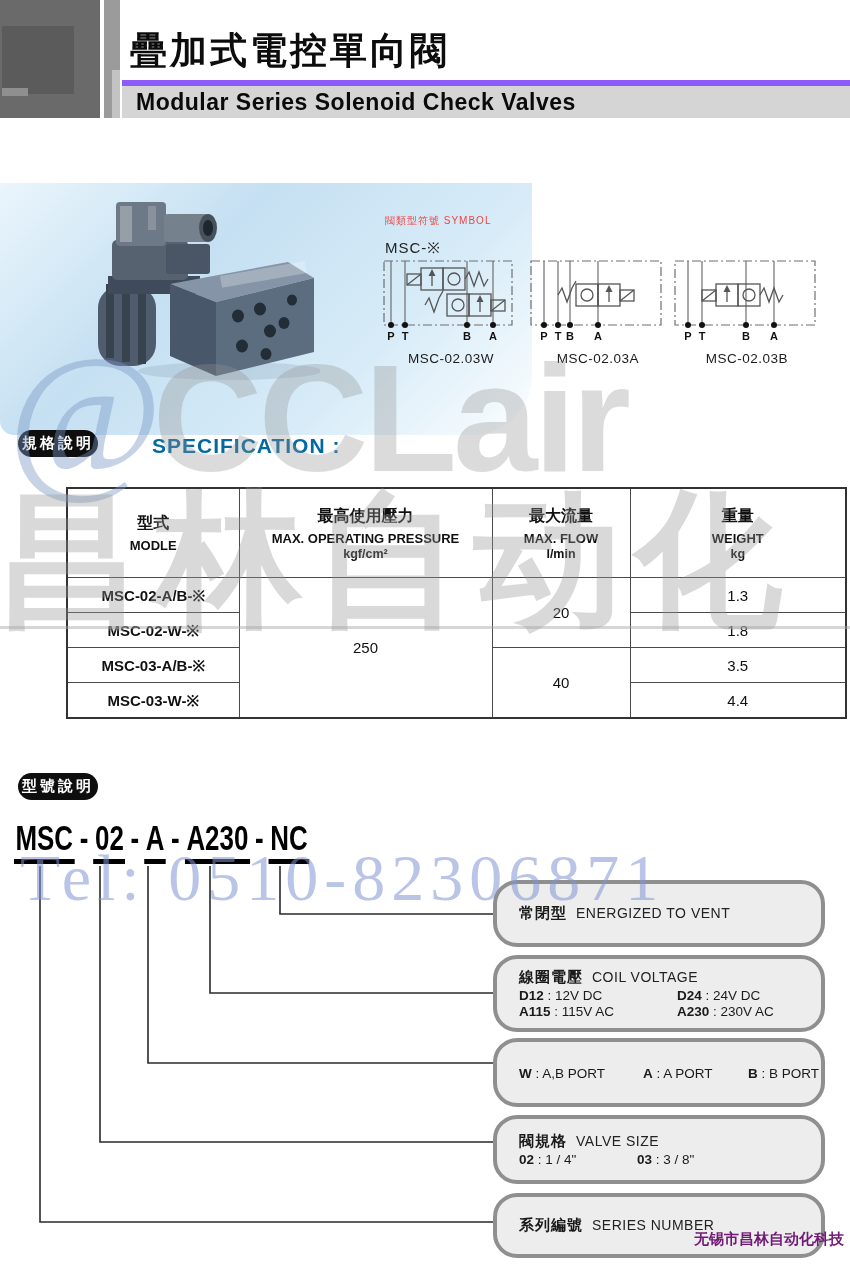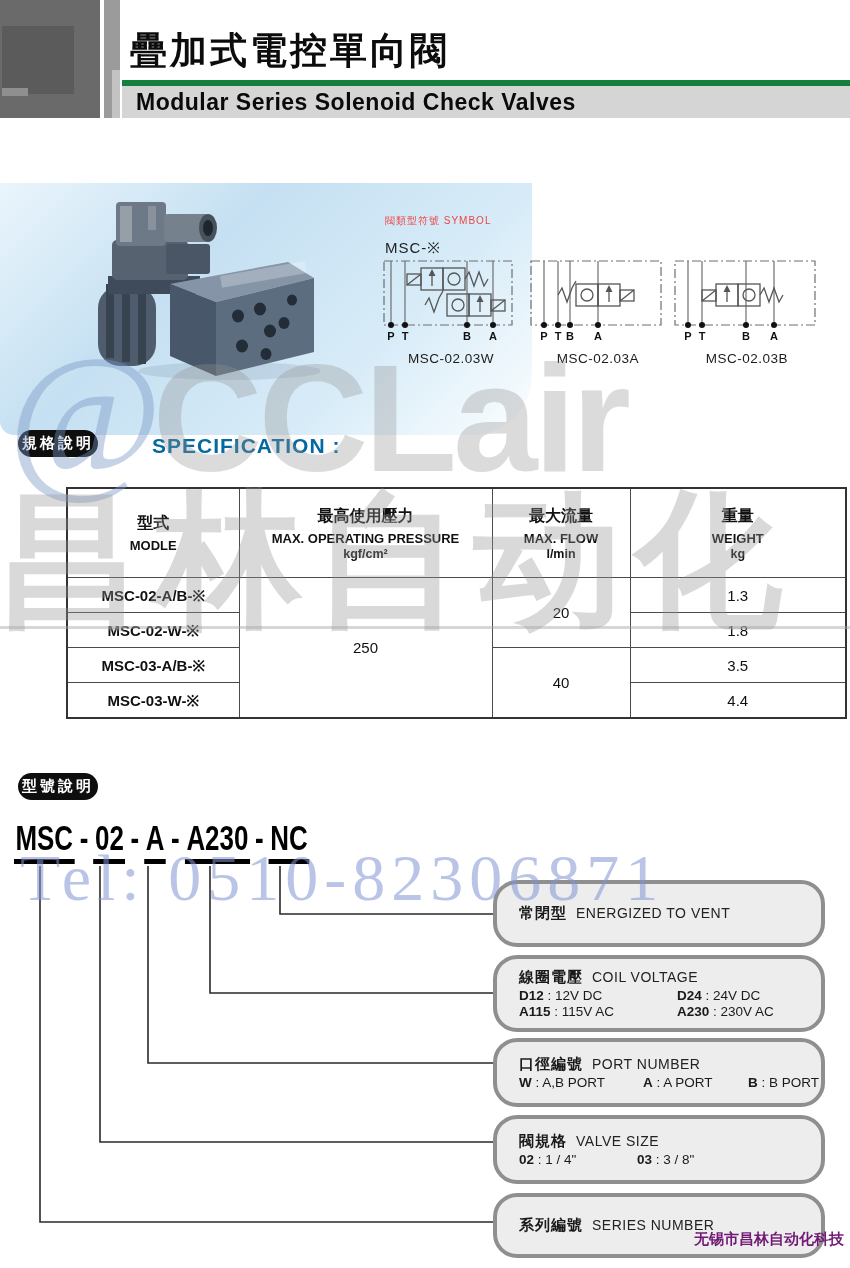--- a/index.html
+++ b/index.html
@@ -7,21 +7,21 @@
         font-family:"Liberation Sans",sans-serif;color:#111;}
   .abs{position:absolute;}
 
   
   .photo-block{left:0;top:0;width:100px;height:118px;background:#6a6a6a;}
   .photo-block-inner{left:2px;top:26px;width:72px;height:68px;background:#5b5b5b;}
   .photo-block-glint{left:2px;top:88px;width:26px;height:8px;background:#8f8f8f;}
   .vbar{left:104px;top:0;width:16px;height:118px;background:#9b9b9b;}
   .vbar-light{left:112px;top:70px;width:8px;height:48px;background:#c3c3c3;}
   .title-zh{left:130px;top:26px;font-size:37px;font-weight:600;letter-spacing:3px;color:#0c0c0c;}
-  .en-bar{left:122px;top:80px;width:728px;height:38px;background:#d5d5d5;border-top:6px solid #15803d;box-sizing:border-box;}
+  .en-bar{left:122px;top:80px;width:728px;height:38px;background:#d5d5d5;border-top:6px solid #8b5cf6;box-sizing:border-box;}
   .en-bar span{display:block;padding:3px 0 0 14px;font-size:23px;font-weight:bold;color:#0a0a0a;letter-spacing:.5px;}
 
   
   .blue-blob{left:0;top:183px;width:532px;height:252px;
      background:linear-gradient(135deg,#eaf5fc 0%,#c5e0f2 35%,#d8ecf8 70%,rgba(240,249,253,0.2) 100%);
      border-radius:0 0 60px 14px;}
 
   
   .sym-title{left:385px;top:214px;font-size:10px;color:#ef4444;letter-spacing:1px;}
   .sym-series{left:385px;top:237px;font-size:15px;color:#222;letter-spacing:1px;}
@@ -331,24 +331,20 @@
       <span class="opt" style="width:158px;"><b>D12</b> : <span>12V DC</span></span>
       <span class="opt"><b>D24</b> : <span>24V DC</span></span>
     </div>
     <div class="opt-line">
       <span class="opt" style="width:158px;"><b>A115</b> : <span>115V AC</span></span>
       <span class="opt"><b>A230</b> : <span>230V AC</span></span>
     </div>
   </div>
 
   <div class="abs obox" style="top:1038px;height:69px;">
-    <div class="trow">
-      <span class="tzh">口徑編號</span>
-      <span class="ten">PORT NUMBER</span>
-    </div>
     <div class="opt-line">
       <span class="opt" style="width:124px;"><b>W</b> : <span>A,B PORT</span></span>
       <span class="opt" style="width:105px;"><b>A</b> : <span>A PORT</span></span>
       <span class="opt"><b>B</b> : <span>B PORT</span></span>
     </div>
   </div>
 
   <div class="abs obox" style="top:1115px;height:69px;">
     <div class="trow">
       <span class="tzh">閥規格</span>

